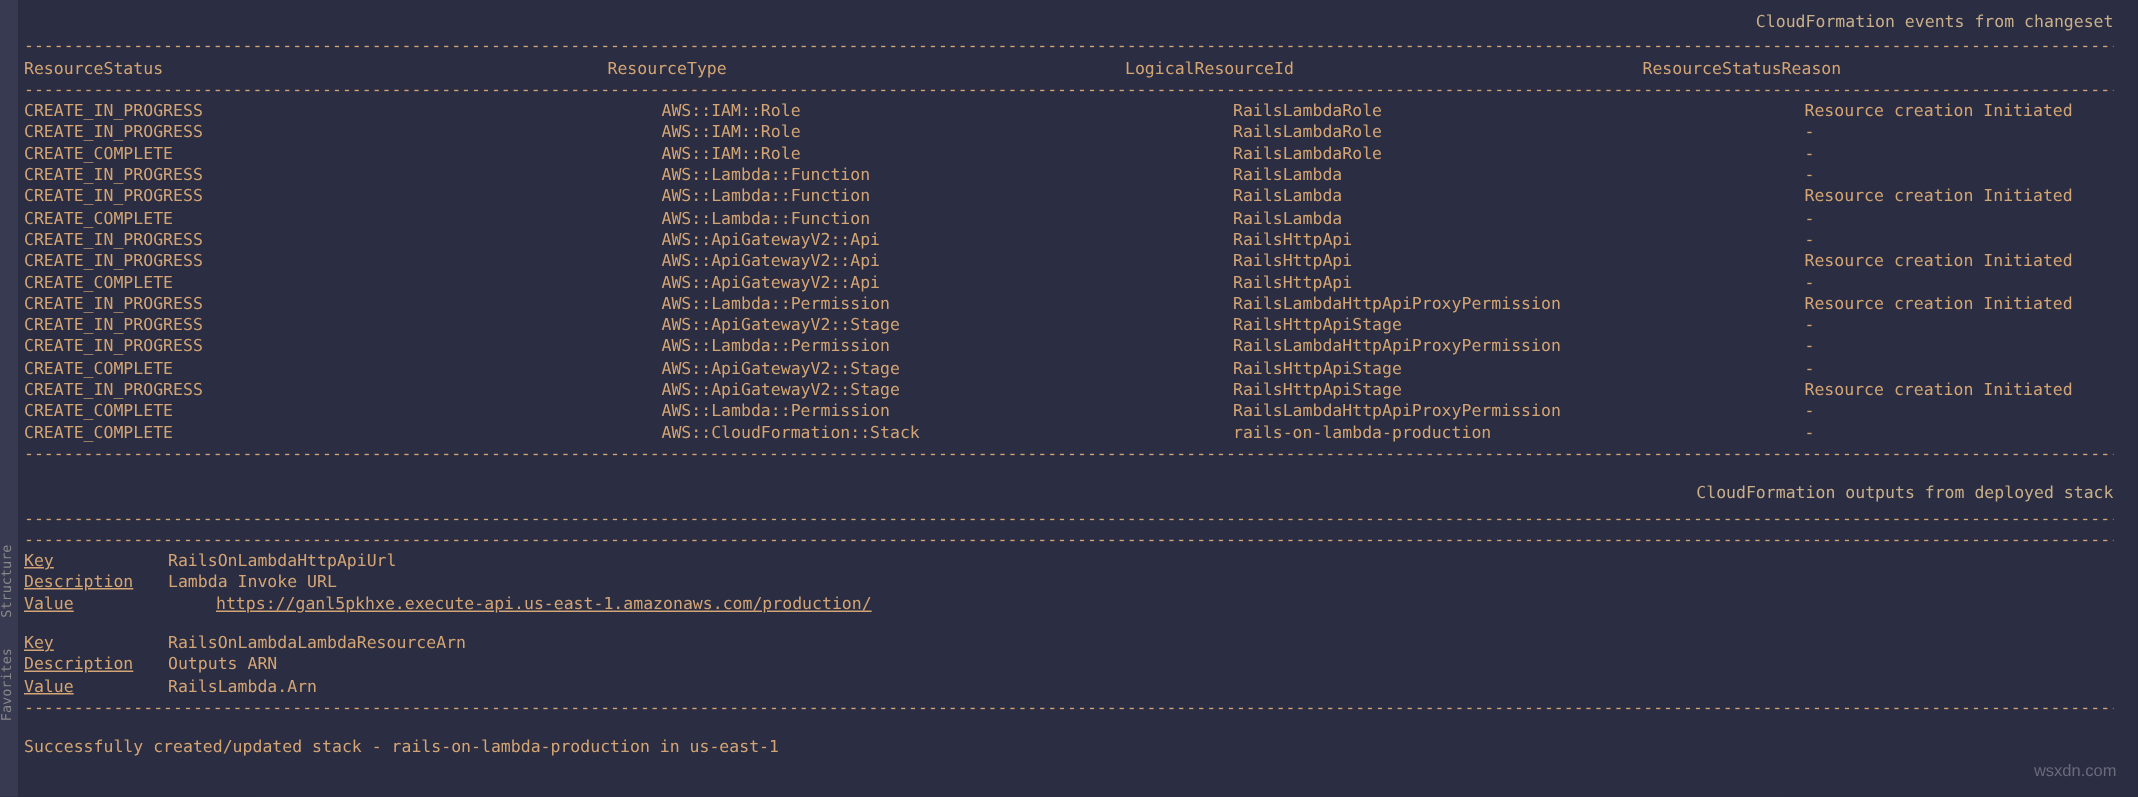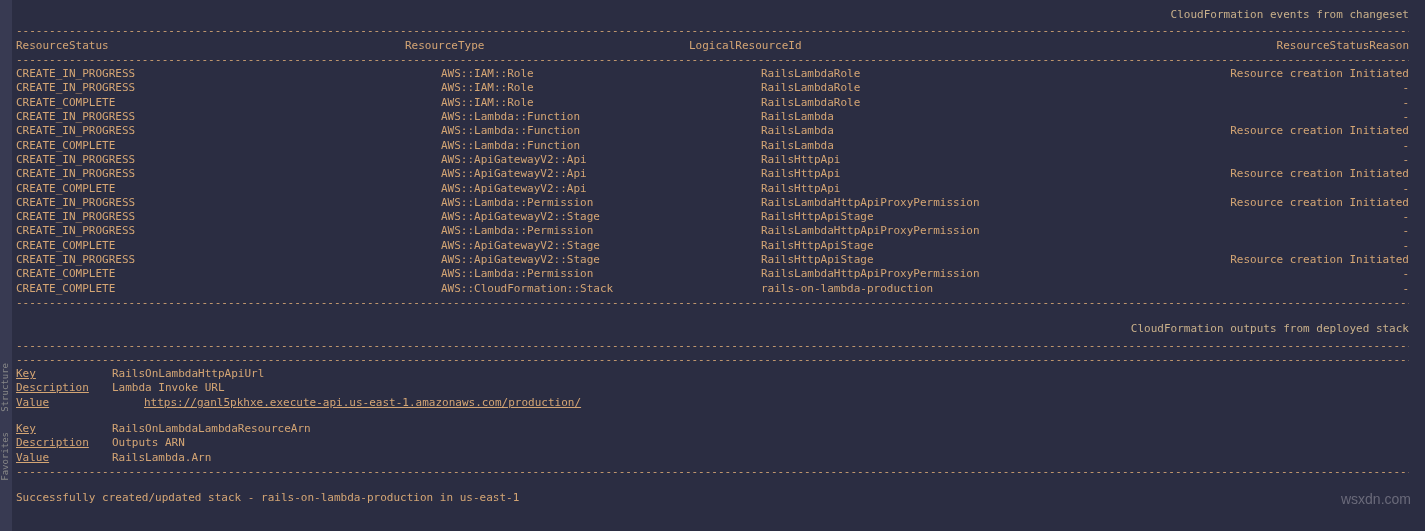--- a/index.html
+++ b/index.html
@@ -24,23 +24,23 @@
       color: #d4a574;
       white-space: nowrap;
       overflow: hidden;
       letter-spacing: 0;
     }
     .table-header {
       display: flex;
       color: #d4a574;
     }
     .col-status { width: 389px; flex-shrink: 0; }
-    .col-type { width: 284px; flex-shrink: 0; }
+    .col-type { width: 345px; flex-shrink: 0; }
     .col-logical { width: 345px; flex-shrink: 0; }
-    .col-reason { flex: 1; text-align: right; }
+    .col-reason { flex: 1; }
     .table-row {
       display: flex;
       color: #d4a574;
       gap: 36px;
     }
     .outputs-row {
       display: flex;
       color: #d4a574;
     }
     .out-label { width: 96px; flex-shrink: 0; text-decoration: underline; }
@@ -66,23 +66,23 @@
     }
     .sidebar-label {
       writing-mode: vertical-rl;
       transform: rotate(180deg);
       font-size: 9px;
       color: #888;
       margin: 10px 0;
     }
     .watermark {
       position: absolute;
-      bottom: 23px;
+      bottom: 10px;
       right: 14px;
-      font-size: 14px;
+      font-size: 11px;
       color: #6a6a7a;
       font-family: sans-serif;
       margin-top: 15px;
     }
     .spacer { height: 12px; }
   </style>
 </head>
 <body>
 
 <div class="sidebar">

